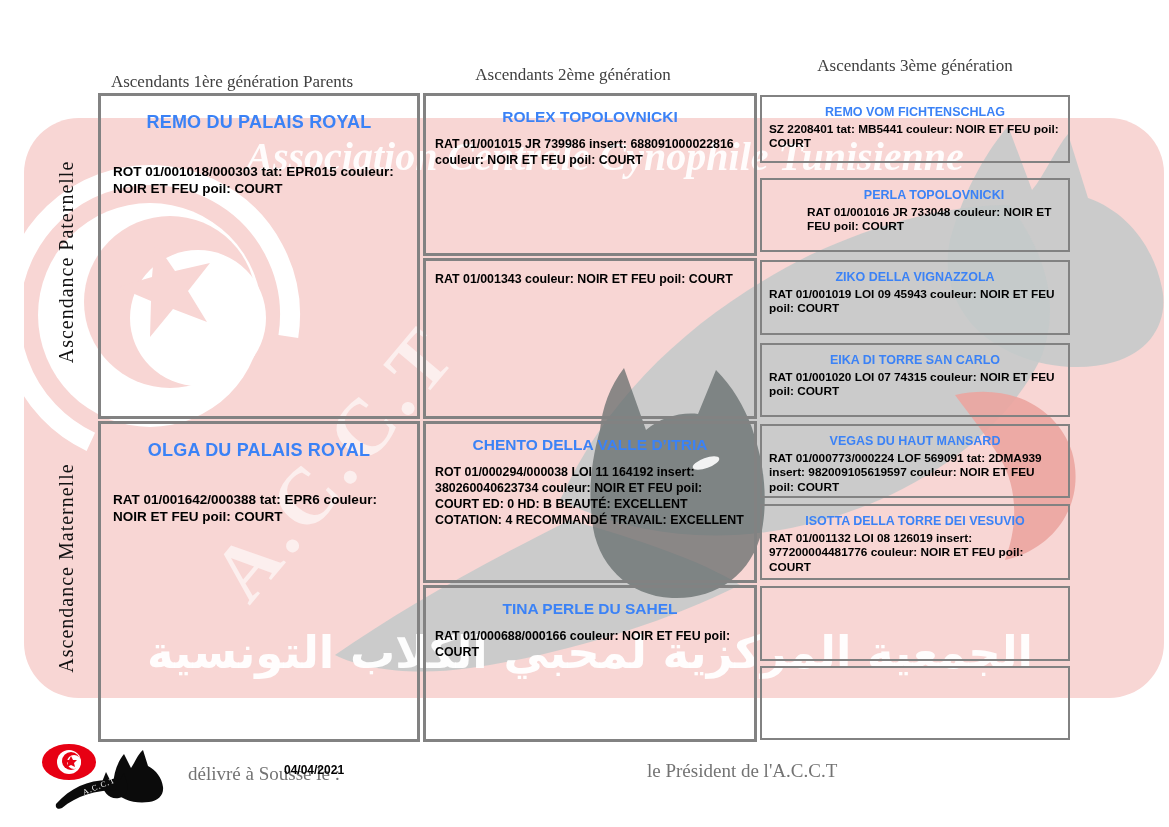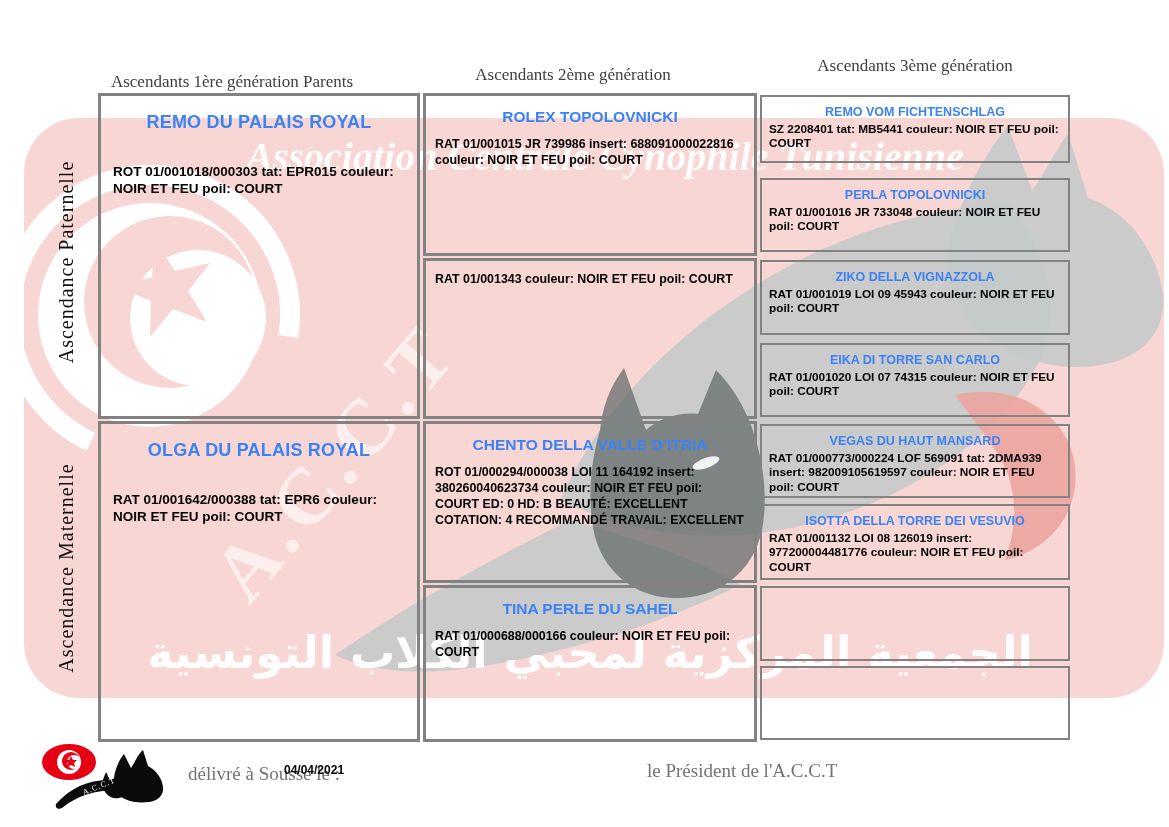--- a/index.html
+++ b/index.html
@@ -98,21 +98,21 @@
   </div>
   <div class="cell c2" style="left:423px;top:585px;width:334px;height:157px;">
     <div class="dog-name">TINA PERLE DU SAHEL</div>
     <div class="dog-info">RAT 01/000688/000166 couleur: NOIR ET FEU poil: COURT</div>
   </div>
 
   <div class="cell g3" style="left:760px;top:95px;width:310px;height:68px;">
     <div class="dog-name">REMO VOM FICHTENSCHLAG</div>
     <div class="dog-info">SZ 2208401 tat: MB5441 couleur: NOIR ET FEU poil: COURT</div>
   </div>
-  <div class="cell g3" style="left:760px;top:178px;width:310px;height:74px;">
+  <div class="cell g3" style="left:760px;top:178px;width:310px;height:74px;padding-left:38px;">
     <div class="dog-name">PERLA TOPOLOVNICKI</div>
     <div class="dog-info">RAT 01/001016 JR 733048 couleur: NOIR ET FEU poil: COURT</div>
   </div>
   <div class="cell g3" style="left:760px;top:260px;width:310px;height:75px;">
     <div class="dog-name">ZIKO DELLA VIGNAZZOLA</div>
     <div class="dog-info">RAT 01/001019 LOI 09 45943 couleur: NOIR ET FEU poil: COURT</div>
   </div>
   <div class="cell g3" style="left:760px;top:343px;width:310px;height:74px;">
     <div class="dog-name">EIKA DI TORRE SAN CARLO</div>
     <div class="dog-info">RAT 01/001020 LOI 07 74315 couleur: NOIR ET FEU poil: COURT</div>

